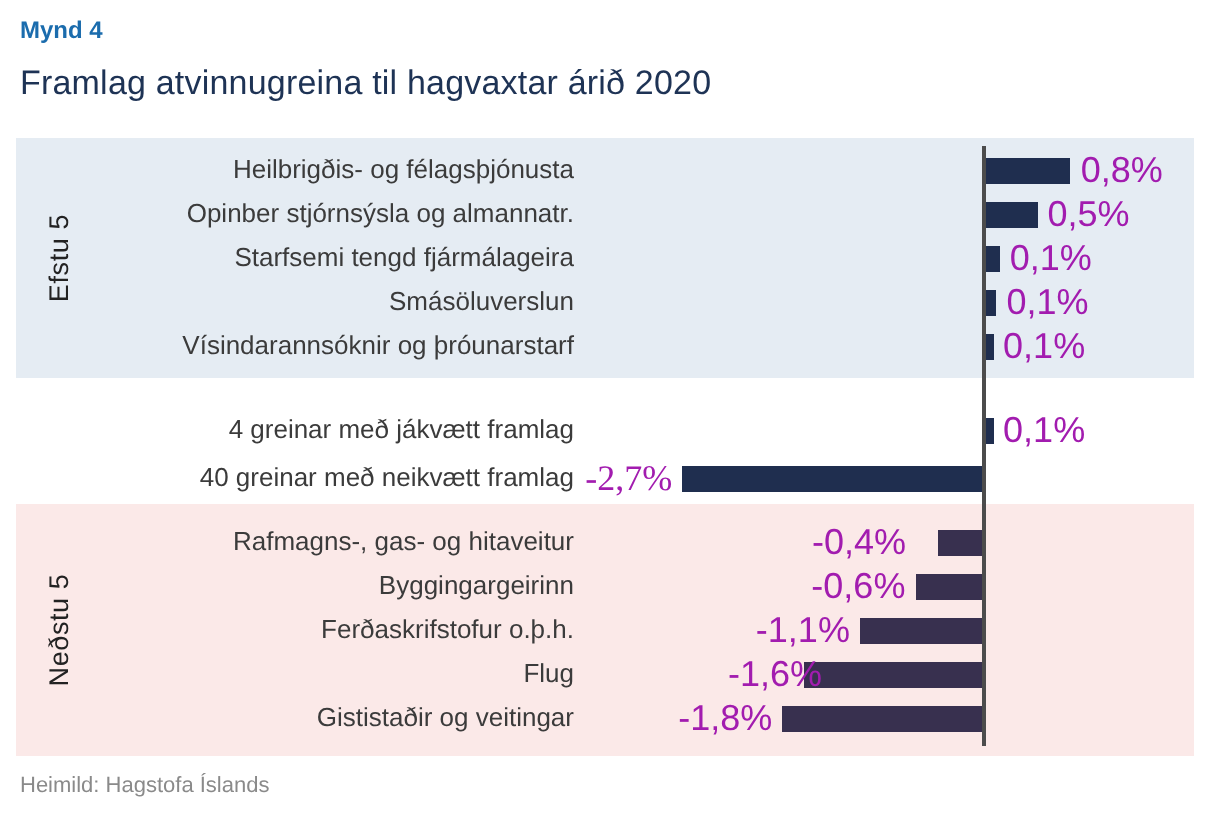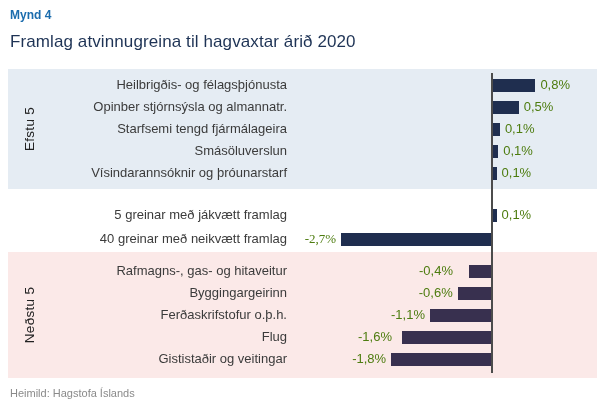--- a/index.html
+++ b/index.html
@@ -27,21 +27,21 @@
   .cat{
     width:289px;box-sizing:border-box;padding-right:10px;text-align:right;
     font-size:13px;color:#3b3b3b;line-height:22px;white-space:nowrap;
   }
   .sec-mid .cat{line-height:24px;}
   .plot{position:relative;flex:1;}
   .bar{
     position:absolute;top:50%;height:13px;margin-top:-6.5px;
   }
   .val{
-    position:absolute;top:0;font-size:13px;color:#4d7c0f;line-height:22px;
+    position:absolute;top:0;font-size:18px;color:#a21caf;line-height:22px;
     white-space:nowrap;
   }
   .sec-mid .val{line-height:24px;}
   .axis-line{
     position:absolute;left:483px;top:4px;bottom:5px;width:1.5px;background:#4c4c4c;
   }
   .side-label{
     position:absolute;left:14px;top:50%;transform:translateY(-50%) rotate(180deg);
     writing-mode:vertical-rl;font-size:13.5px;color:#222222;letter-spacing:.3px;
     white-space:nowrap;
@@ -92,21 +92,21 @@
       <div class="cat">Vísindarannsóknir og þróunarstarf</div>
       <div class="plot">
         <div class="bar" style="background: rgb(31, 46, 79); width: 5.55px; left: 194px;"></div>
         <span class="val" style="left: 204.55px;">0,1%</span>
       </div>
     </div>
   </div>
 
   <div class="sec sec-mid">
     <div class="row">
-      <div class="cat">5 greinar með jákvætt framlag</div>
+      <div class="cat">4 greinar með jákvætt framlag</div>
       <div class="plot">
         <div class="bar" style="background: rgb(31, 46, 79); width: 5.55px; left: 194px;"></div>
         <span class="val" style="left: 204.55px;">0,1%</span>
       </div>
     </div>
     <div class="row">
       <div class="cat">40 greinar með neikvætt framlag</div>
       <div class="plot">
         <div class="bar" style="background: rgb(31, 46, 79); width: 149.85px; left: 44.15px;"></div>
         <span class="val" style="right: 260.85px; font-family: Liberation Serif, serif;">-2,7%</span>
@@ -134,21 +134,21 @@
       <div class="cat">Ferðaskrifstofur o.þ.h.</div>
       <div class="plot">
         <div class="bar" style="background: rgb(56, 48, 79); width: 61.05px; left: 132.95px;"></div>
         <span class="val" style="right: 172.05px;">-1,1%</span>
       </div>
     </div>
     <div class="row">
       <div class="cat">Flug</div>
       <div class="plot">
         <div class="bar" style="background: rgb(56, 48, 79); width: 88.8px; left: 105.2px;"></div>
-        <span class="val" style="right: 205px;">-1,6%</span>
+        <span class="val" style="right: 186px;">-1,6%</span>
       </div>
     </div>
     <div class="row">
       <div class="cat">Gististaðir og veitingar</div>
       <div class="plot">
         <div class="bar" style="background: rgb(56, 48, 79); width: 99.9px; left: 94.1px;"></div>
         <span class="val" style="right: 210.9px;">-1,8%</span>
       </div>
     </div>
   </div>

